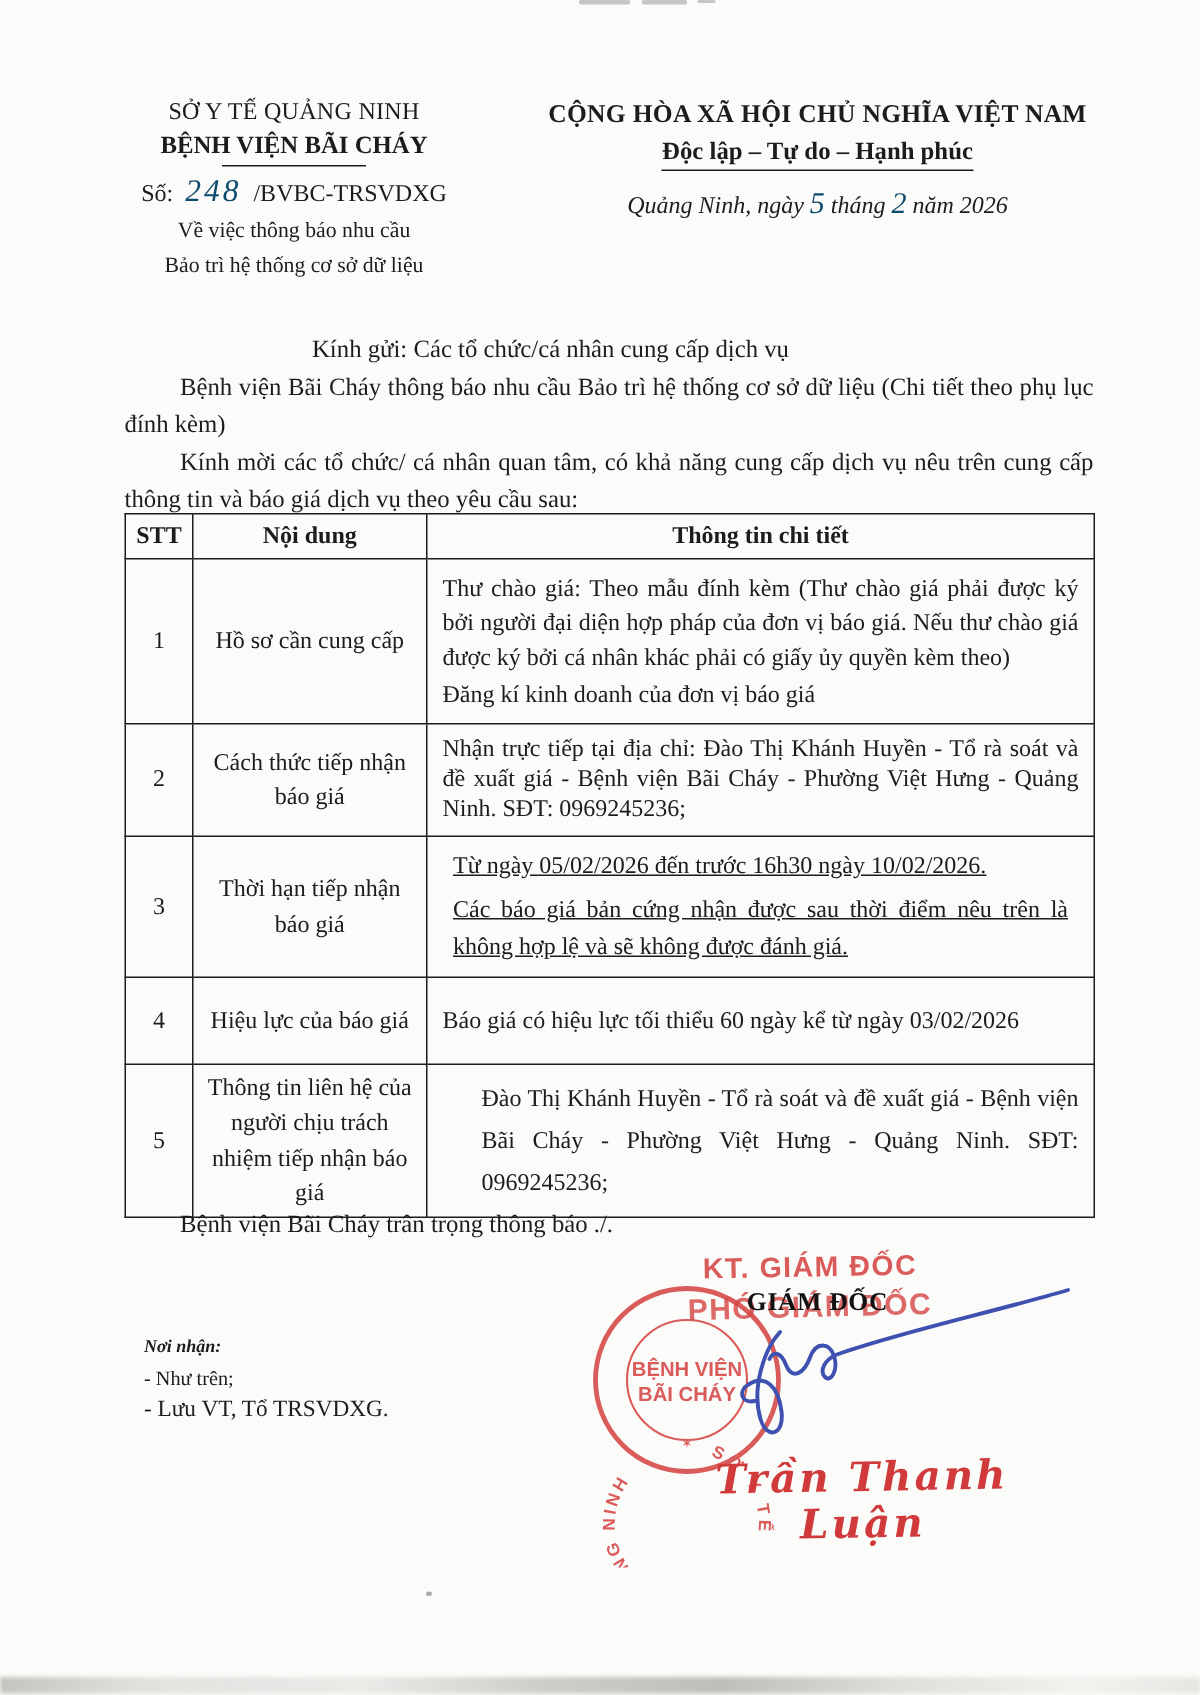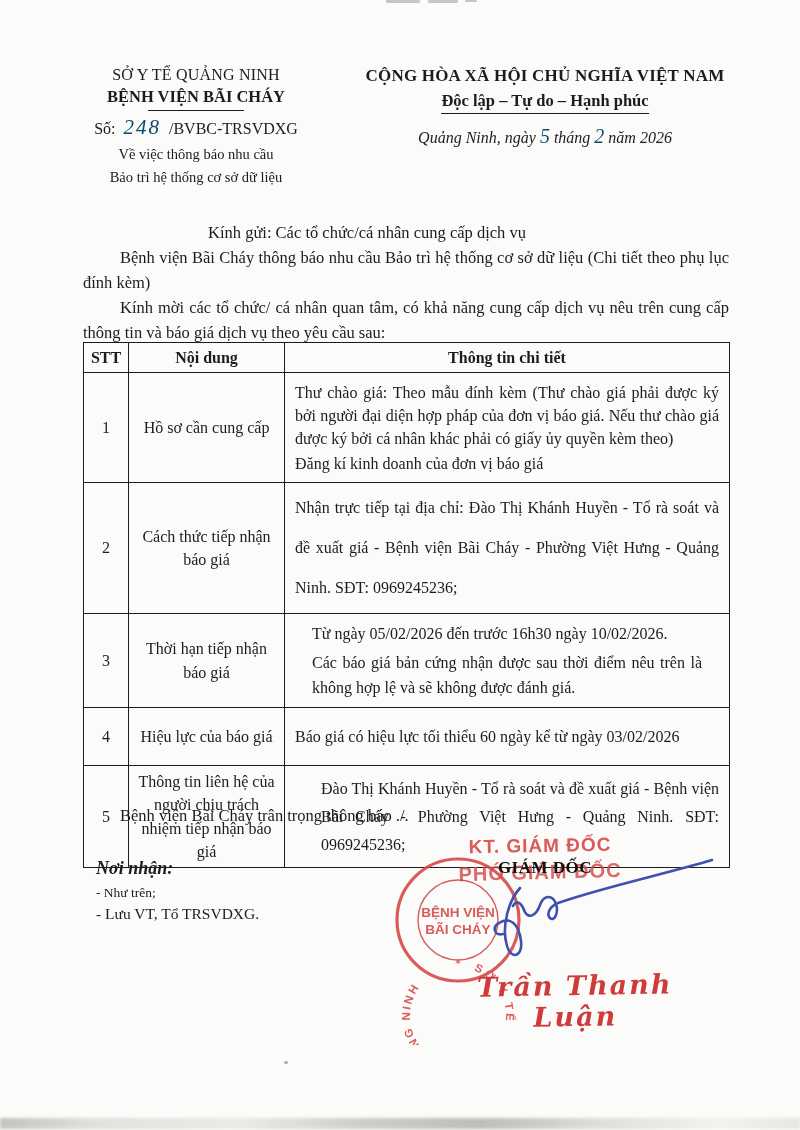--- a/index.html
+++ b/index.html
@@ -41,28 +41,28 @@
   table.doc { position:absolute; left:83px; top:342px; width:646px; border-collapse:collapse;
               font-size:16px; table-layout:fixed; }
   table.doc td, table.doc th { border:1.8px solid #1c1c1c; vertical-align:middle; overflow:hidden; }
   col.c1 { width:45px; } col.c2 { width:156px; } col.c3 { width:445px; }
   th.hcell { font-size:16px; font-weight:bold; height:30px; }
   td.stt { text-align:center; font-size:16px; }
   td.nd  { text-align:center; line-height:1.45; padding:2px 6px; }
   td.ct  { text-align:justify; padding:3px 10px; }
   td.ct p { margin:2px 0; }
   tr.r1 { height:110px; } tr.r1 td.ct { line-height:23px; }
-  tr.r2 { height:75px; }  tr.r2 td.ct { line-height:40px; }
-  tr.r3 { height:77px; }  tr.r3 td.ct { line-height:25px; } tr.r3 td.ct p { margin:4px 17px; }
+  tr.r2 { height:75px; }  tr.r2 td.ct { line-height:20px; }
+  tr.r3 { height:77px; }  tr.r3 td.ct { line-height:25px; } tr.r3 td.ct p { margin:4px 7px;text-decoration:underline; }
   tr.r4 { height:58px; }
   tr.r5 { height:102px; } tr.r5 td.ct { line-height:28px;padding-left:36px; }
   
   .closing { position:absolute; left:120px; top:806px; font-size:16.5px; }
   .recipients { position:absolute; left:96px; top:858px; }
-  .rec-title { font-size:18px; font-weight:bold; font-style:italic; }
+  .rec-title { font-size:12px; font-weight:bold; font-style:italic;margin-top:32px; }
   .rec-line1 { font-size:13.5px; margin-top:6px; }
   .rec-line2 { font-size:15.5px; margin-top:4px; }
   .sign-block { position:absolute; left:370px; top:830px; width:390px; height:215px; }
   .stamp-red-1 { position:absolute; left:60px; top:5px; width:220px; text-align:center;
     color:#d54545; font-weight:bold; font-size:19px; letter-spacing:1px; opacity:.88;
     font-family:"Liberation Sans","DejaVu Sans",sans-serif; transform:rotate(-1deg); }
   .stamp-red-2 { position:absolute; left:55px; top:31px; width:230px; text-align:center;
     color:#d54545; font-weight:bold; font-size:20px; letter-spacing:1px; opacity:.8;
     font-family:"Liberation Sans","DejaVu Sans",sans-serif; transform:rotate(-1.5deg); }
   .printed-title { position:absolute; left:85px; top:28px; width:180px; text-align:center;

